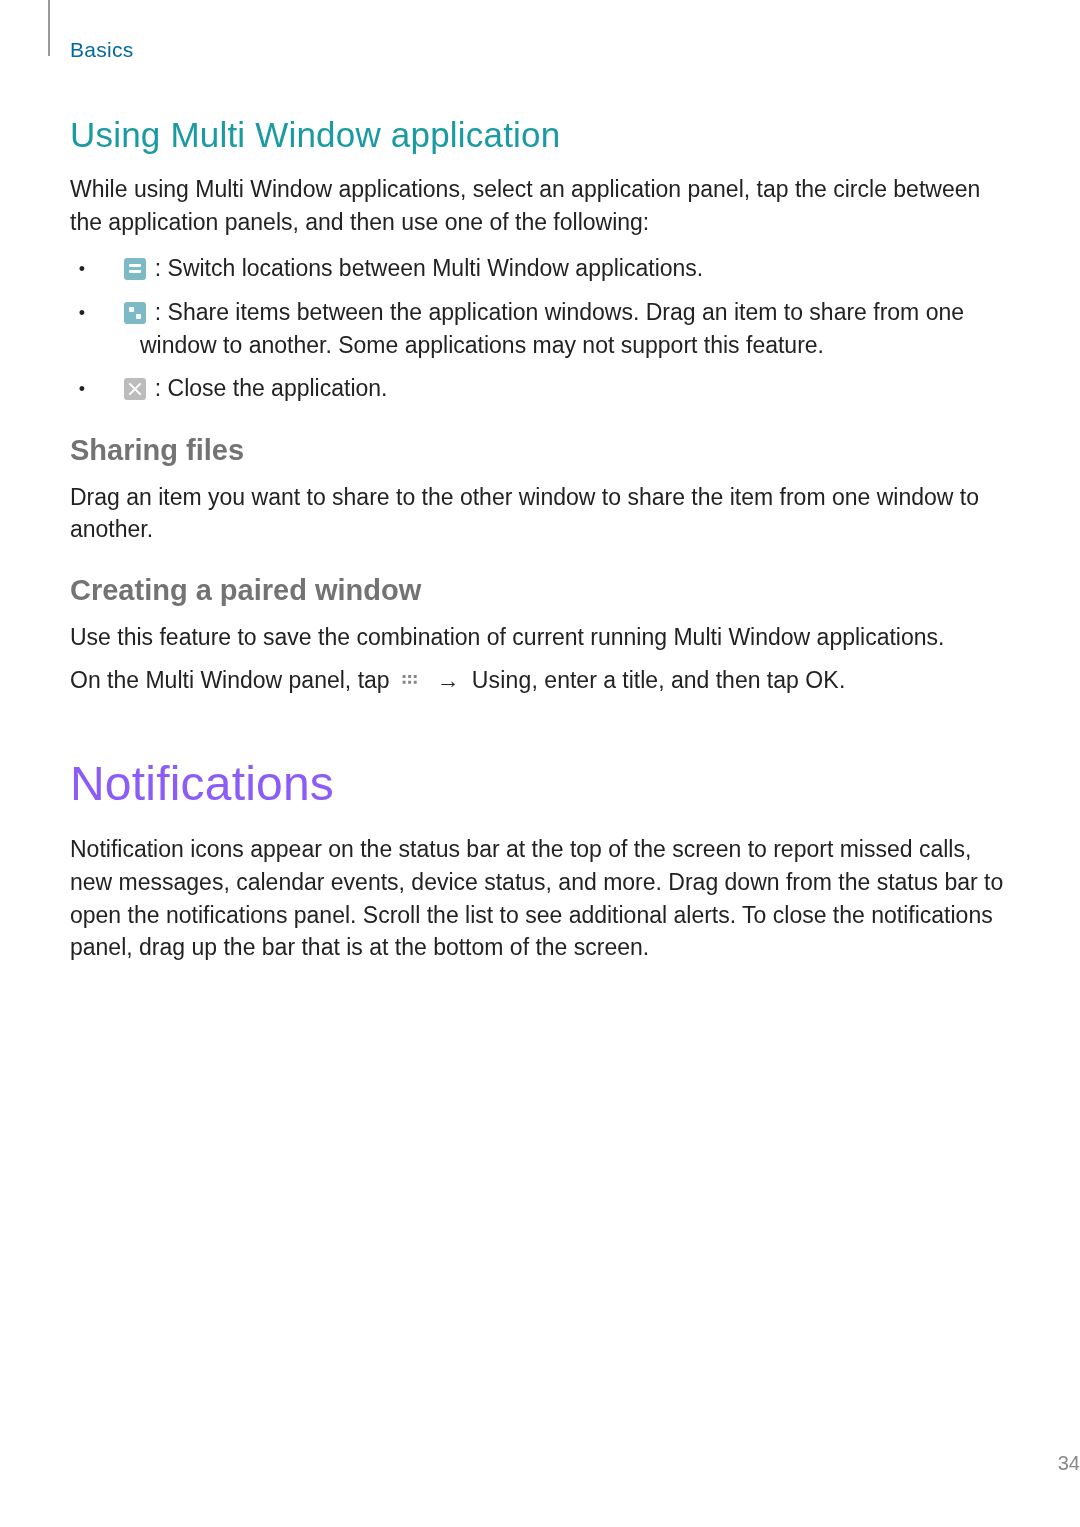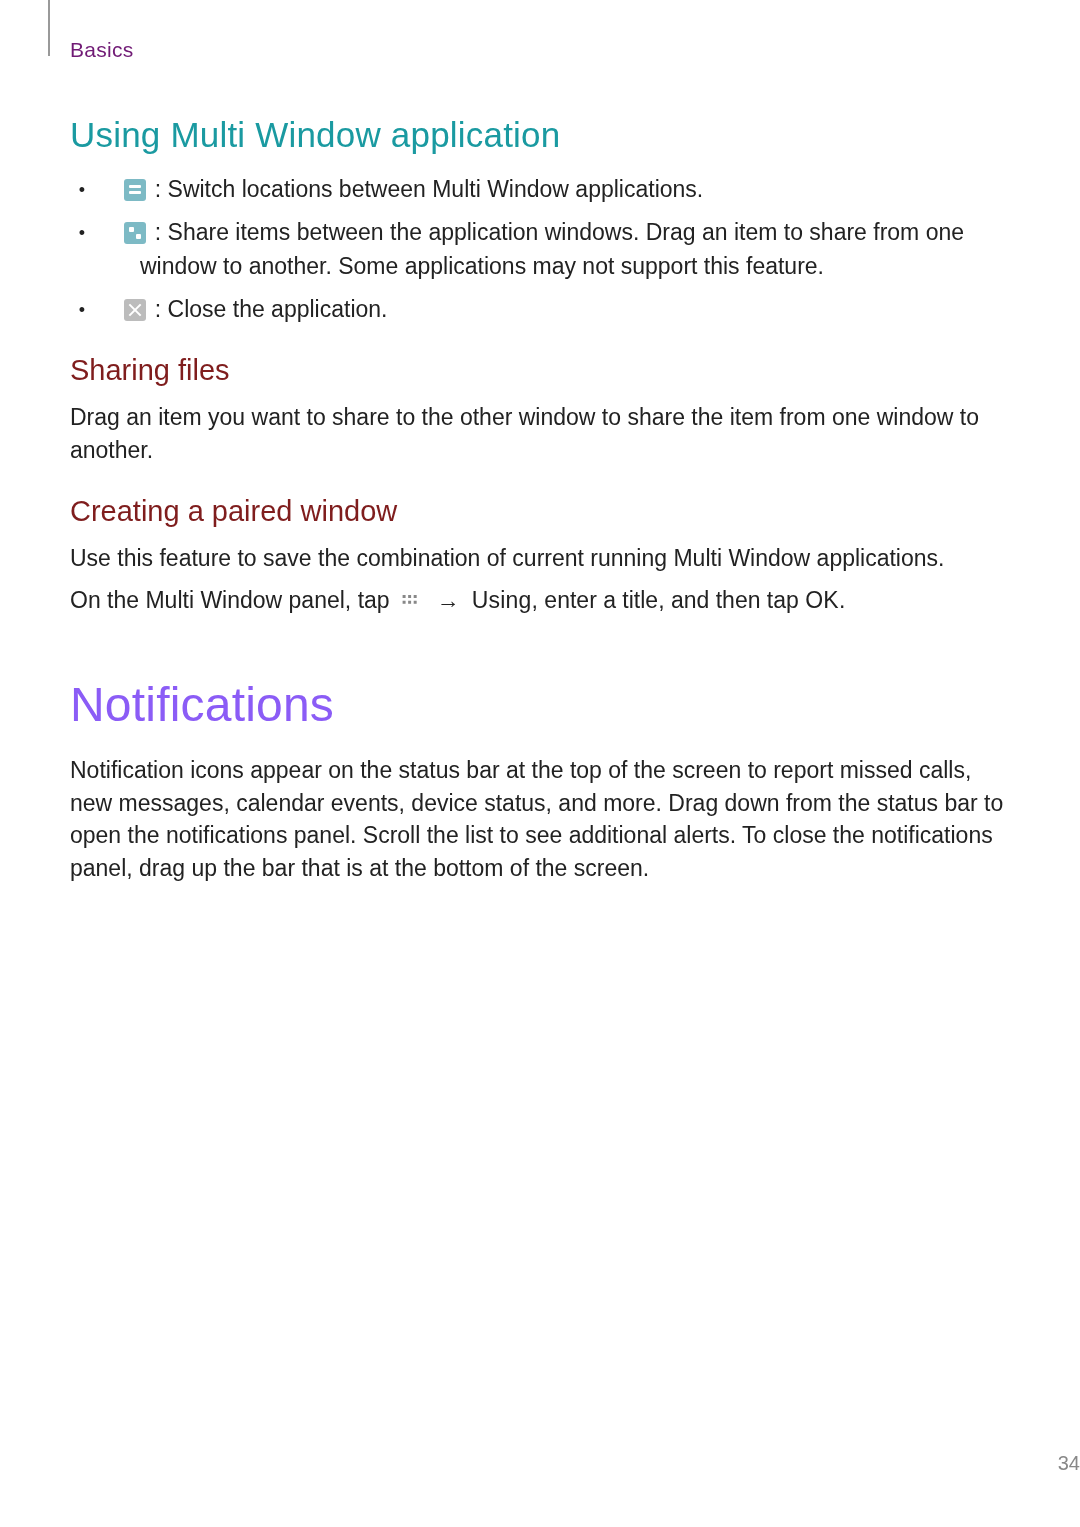--- a/index.html
+++ b/index.html
@@ -16,21 +16,21 @@
       left: 48px;
       width: 2px;
       height: 56px;
       background: #999;
     }
     .header-label {
       position: absolute;
       top: 38px;
       left: 70px;
       font-size: 21px;
-      color: #701a75;
+      color: #0369a1;
       letter-spacing: 0.3px;
     }
     .content {
       margin-top: 75px;
     }
     h2.teal {
       color: #1a9aa1;
       font-size: 35px;
       font-weight: 400;
       margin-bottom: 18px;
@@ -38,23 +38,23 @@
     }
     h1.teal-big {
       color: #8b5cf6;
       font-size: 48px;
       font-weight: 400;
       margin-top: 60px;
       margin-bottom: 22px;
       letter-spacing: 0.2px;
     }
     h3.sub {
-      color: #7f1d1d;
+      color: #737373;
       font-size: 29px;
-      font-weight: 400;
+      font-weight: 700;
       margin-top: 28px;
       margin-bottom: 14px;
     }
     p.body {
       font-size: 23px;
       line-height: 1.42;
       color: #222;
       margin-bottom: 10px;
     }
     ul.iconlist {
@@ -186,20 +186,21 @@
   </style>
 </head>
 <body>
 
 <div class="header-rule"></div>
 <div class="header-label">Basics</div>
 
 <div class="content">
 
   <h2 class="teal">Using Multi Window application</h2>
+  <p class="body">While using Multi Window applications, select an application panel, tap the circle between the application panels, and then use one of the following:</p>
 
   <ul class="iconlist">
     <li>
       <span class="dot">•</span>
       <span class="swap-icon"></span>
       <span>: Switch locations between Multi Window applications.</span>
     </li>
     <li>
       <span class="dot">•</span>
       <span class="share-icon"></span>

